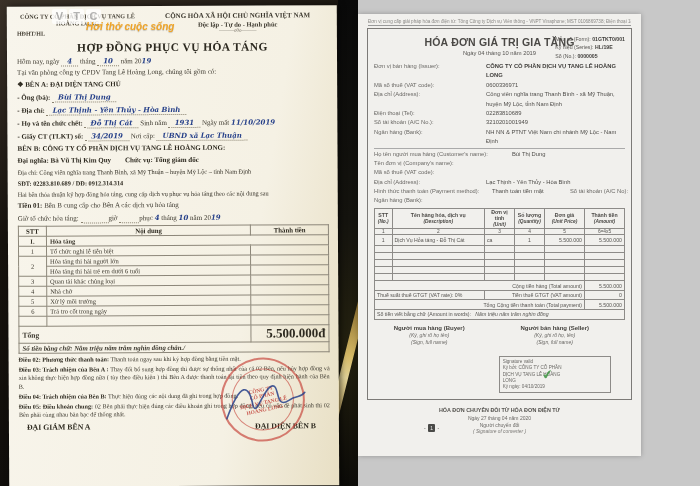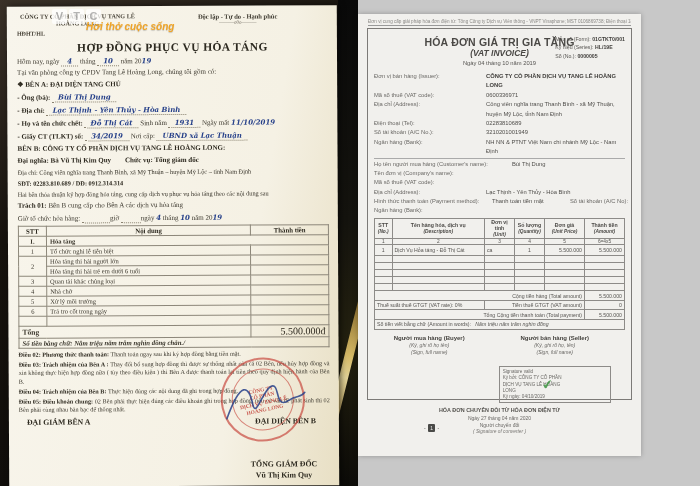--- a/index.html
+++ b/index.html
@@ -43,21 +43,21 @@
   .c-line { margin-top:2.5px; line-height:1.35; }
   .hand { font-family:"DejaVu Serif", serif; font-style:italic; font-weight:bold; color:#27418a; }
   .dots { border-bottom:1px dotted #8a8270; padding:0 6px; }
   .c-bold { font-weight:bold; color:#2e2a20; }
   .c-table { width:100%; border-collapse:collapse; margin-top:2px; font-size:6.5px; }
   .c-table td, .c-table th { border:1px solid #8d877a; padding:0 3px; height:10px; vertical-align:middle; }
   .c-table th { font-size:6.8px; color:#2e2a20; }
   .c-sec { font-weight:bold; }
   .c-center { text-align:center; }
   .c-total-lbl { font-weight:bold; font-size:7.5px; }
-  .c-total-val { font-weight:normal; font-size:10px; text-align:right; color:#2e2a20; }
+  .c-total-val { font-weight:bold; font-size:13px; text-align:right; color:#2e2a20; }
   .c-words { font-weight:bold; font-style:italic; font-size:6.8px; }
   .c-art { margin-top:2px; font-size:6.2px; line-height:1.3; text-align:justify; }
   .c-sign { display:flex; justify-content:space-between; margin-top:4px; padding:0 14px 0 8px;
     font-weight:bold; font-size:7.8px; color:#2e2a20; }
   .stamp { position:absolute; right:34px; bottom:44px; width:84px; height:84px; border-radius:50%;
     border:2.5px solid rgba(196,62,52,.65); display:flex; align-items:center; justify-content:center;
     transform:rotate(-12deg); }
   .stamp-inner { width:62px; height:62px; border-radius:50%; border:1px solid rgba(196,62,52,.6);
     color:rgba(190,52,44,.8); font-size:5.4px; font-weight:bold; text-align:center;
     display:flex; flex-direction:column; justify-content:center; line-height:1.25; }
@@ -120,20 +120,21 @@
 <div class="gold-streak"></div>
 
 <div class="contract">
   <div class="c-head">
     <div class="c-head-l">
       <div>CÔNG TY CỔ PHẦN DỊCH VỤ TANG LỄ</div>
       <div>HOÀNG LONG</div>
       <div class="c-code">HĐHT/HL</div>
     </div>
     <div class="c-head-r">
+      <div class="c-motto1">CỘNG HÒA XÃ HỘI CHỦ NGHĨA VIỆT NAM</div>
       <div class="c-motto2">Độc lập - Tự do - Hạnh phúc</div>
       <div class="c-div">———o0o———</div>
     </div>
   </div>
 
   <div class="c-title">HỢP ĐỒNG PHỤC VỤ HỎA TÁNG</div>
 
   <div class="c-line">
     <span>Hôm nay, ngày</span>
     <span class="hand dots">4</span>
@@ -170,28 +171,28 @@
   <div class="c-line c-bold">BÊN B: CÔNG TY CỔ PHẦN DỊCH VỤ TANG LỄ HOÀNG LONG:</div>
   <div class="c-line c-bold">
     <span>Đại nghĩa: Bà Vũ Thị Kim Quy</span>
     &nbsp;&nbsp;&nbsp;&nbsp;&nbsp;&nbsp;
     <span>Chức vụ: Tổng giám đốc</span>
   </div>
   <div class="c-line" style="font-size:6.3px">Địa chỉ: Công viên nghĩa trang Thanh Bình, xã Mỹ Thuận – huyện Mỹ Lộc – tỉnh Nam Định</div>
   <div class="c-line c-bold" style="font-size:6.3px">SĐT: 02283.810.689 / DĐ: 0912.314.314</div>
   <div class="c-line" style="font-size:6.3px">Hai bên thỏa thuận ký hợp đồng hỏa táng, cung cấp dịch vụ phục vụ hỏa táng theo các nội dung sau</div>
   <div class="c-line">
-    <span class="c-bold">Trách 01:</span><span> Bên B cung cấp cho Bên A các dịch vụ hỏa táng</span>
-  </div>
-  <div class="c-line">
-    <span>Giờ tổ chức hỏa hàng:</span>
+    <span class="c-bold">Tiền 01:</span><span> Bên B cung cấp cho Bên A các dịch vụ hỏa táng</span>
+  </div>
+  <div class="c-line">
+    <span>Giờ tổ chức hỏa táng:</span>
     <span class="dots" style="padding:0 14px"></span>
     <span>giờ</span>
     <span class="dots" style="padding:0 10px"></span>
-    <span>ngày</span>
+    <span>phục</span>
     <span class="hand">4</span>
     <span>tháng</span>
     <span class="hand">10</span>
     <span>năm 20</span><span class="hand">19</span>
   </div>
 
   <table class="c-table">
     <tbody>
         <tr>
       <th style="width:9%">STT</th>
@@ -273,38 +274,33 @@
     <div class="stamp-inner">
       <div>CÔNG TY</div>
       <div>CỔ PHẦN</div>
       <div>DỊCH VỤ TANG LỄ</div>
       <div>HOÀNG LONG</div>
     </div>
   </div>
   <svg class="scribble" width="90" height="60" viewBox="0 0 90 60">
     <path d="M8 48 C 22 10, 30 14, 34 34 C 37 48, 44 20, 52 16 C 62 11, 55 40, 70 30 C 78 24, 82 28, 86 22" fill="none" stroke="#27418a" stroke-width="1.6" stroke-linecap="round" opacity="0.85"></path>
   </svg>
-  <div class="c-director">
-    <div>TỔNG GIÁM ĐỐC</div>
-    <div>Vũ Thị Kim Quy</div>
-  </div>
 </div>
 
 <div class="invoice">
   <div class="i-provider">Đơn vị cung cấp giải pháp hóa đơn điện tử: Tổng Công ty Dịch vụ Viễn thông - VNPT Vinaphone; MST 0106869738; Điện thoại 18001260</div>
 
   <div class="i-border">
     <div class="i-meta">
       <div><span>Mẫu số (Form):</span> <b>01GTKT0/001</b></div>
       <div><span>Ký hiệu (Series):</span> <b>HL/19E</b></div>
       <div><span>Số (No.):</span> <b>0000005</b></div>
     </div>
 
     <div class="i-title">HÓA ĐƠN GIÁ TRỊ GIA TĂNG</div>
-    <div class="i-sub">(VAT INVOICE)</div>
     <div class="i-date">Ngày 04 tháng 10 năm 2019</div>
 
     <div class="i-rows">
       <div class="i-row">
           <span class="i-lb">Đơn vị bán hàng (Issuer):</span>
           <span class="i-val b">CÔNG TY CỔ PHẦN DỊCH VỤ TANG LỄ HOÀNG LONG</span>
         </div>
       <div class="i-row">
           <span class="i-lb">Mã số thuế (VAT code):</span>
           <span class="i-val">0600336971</span>

